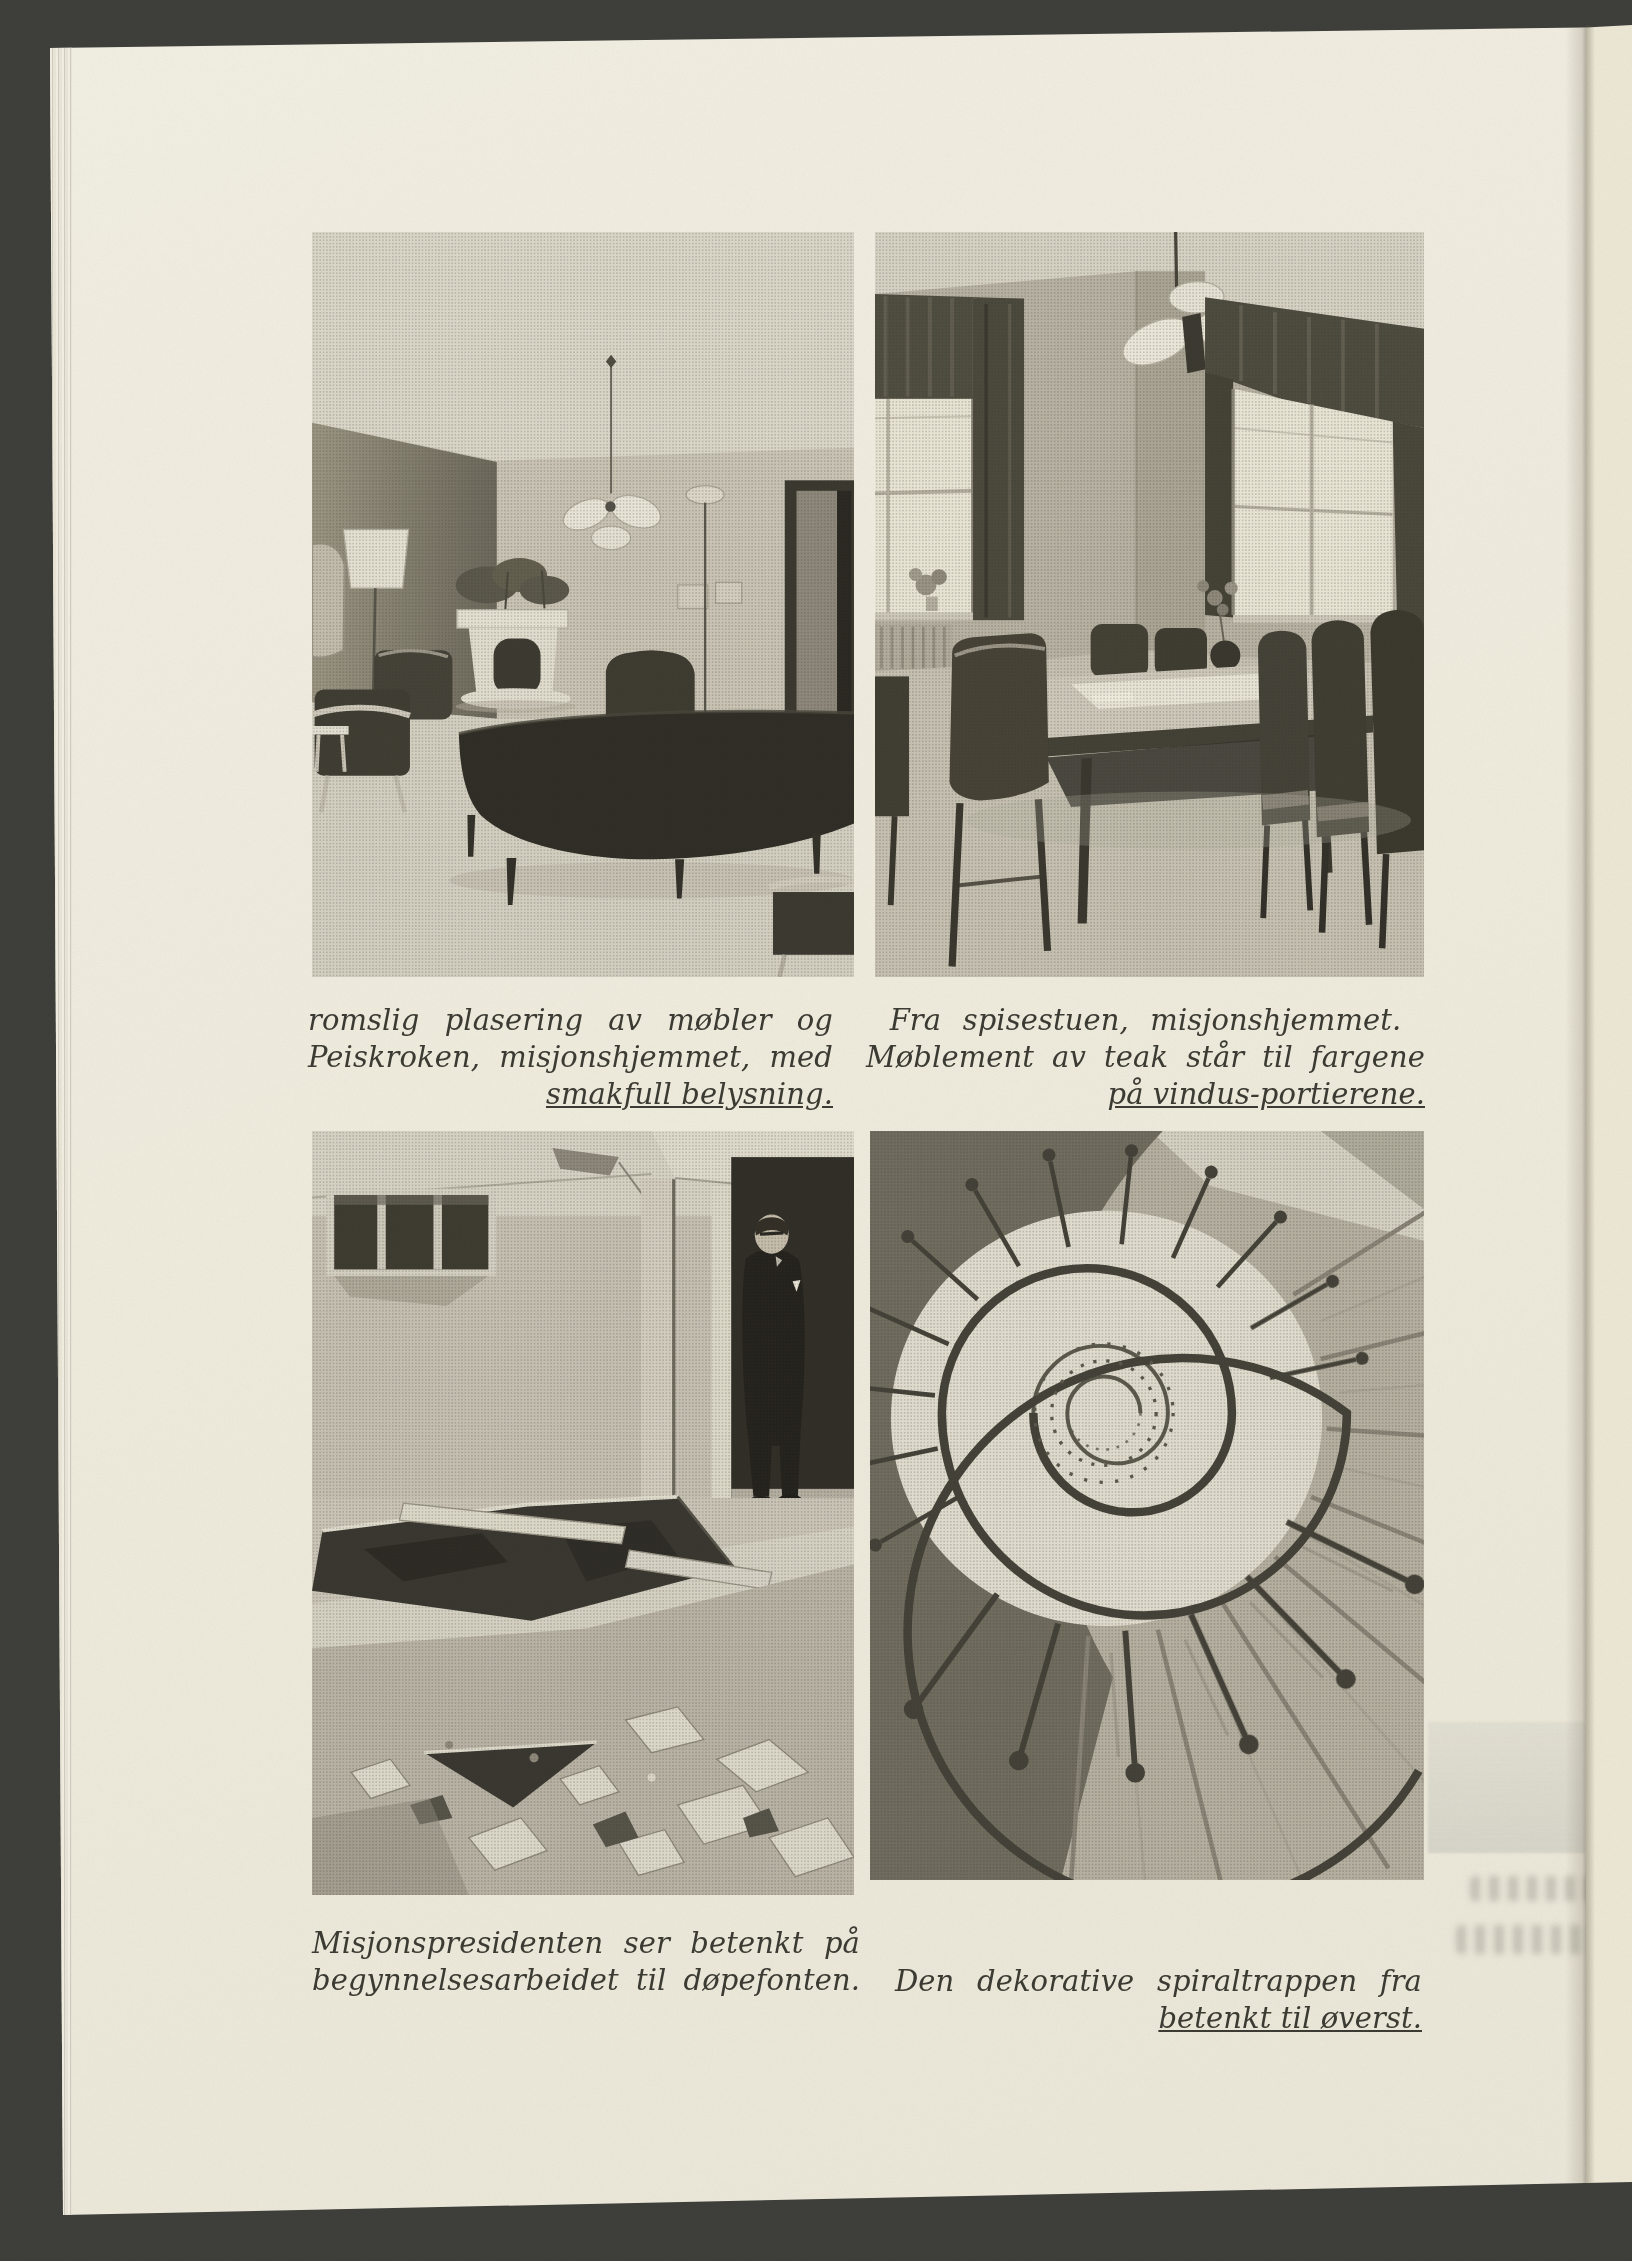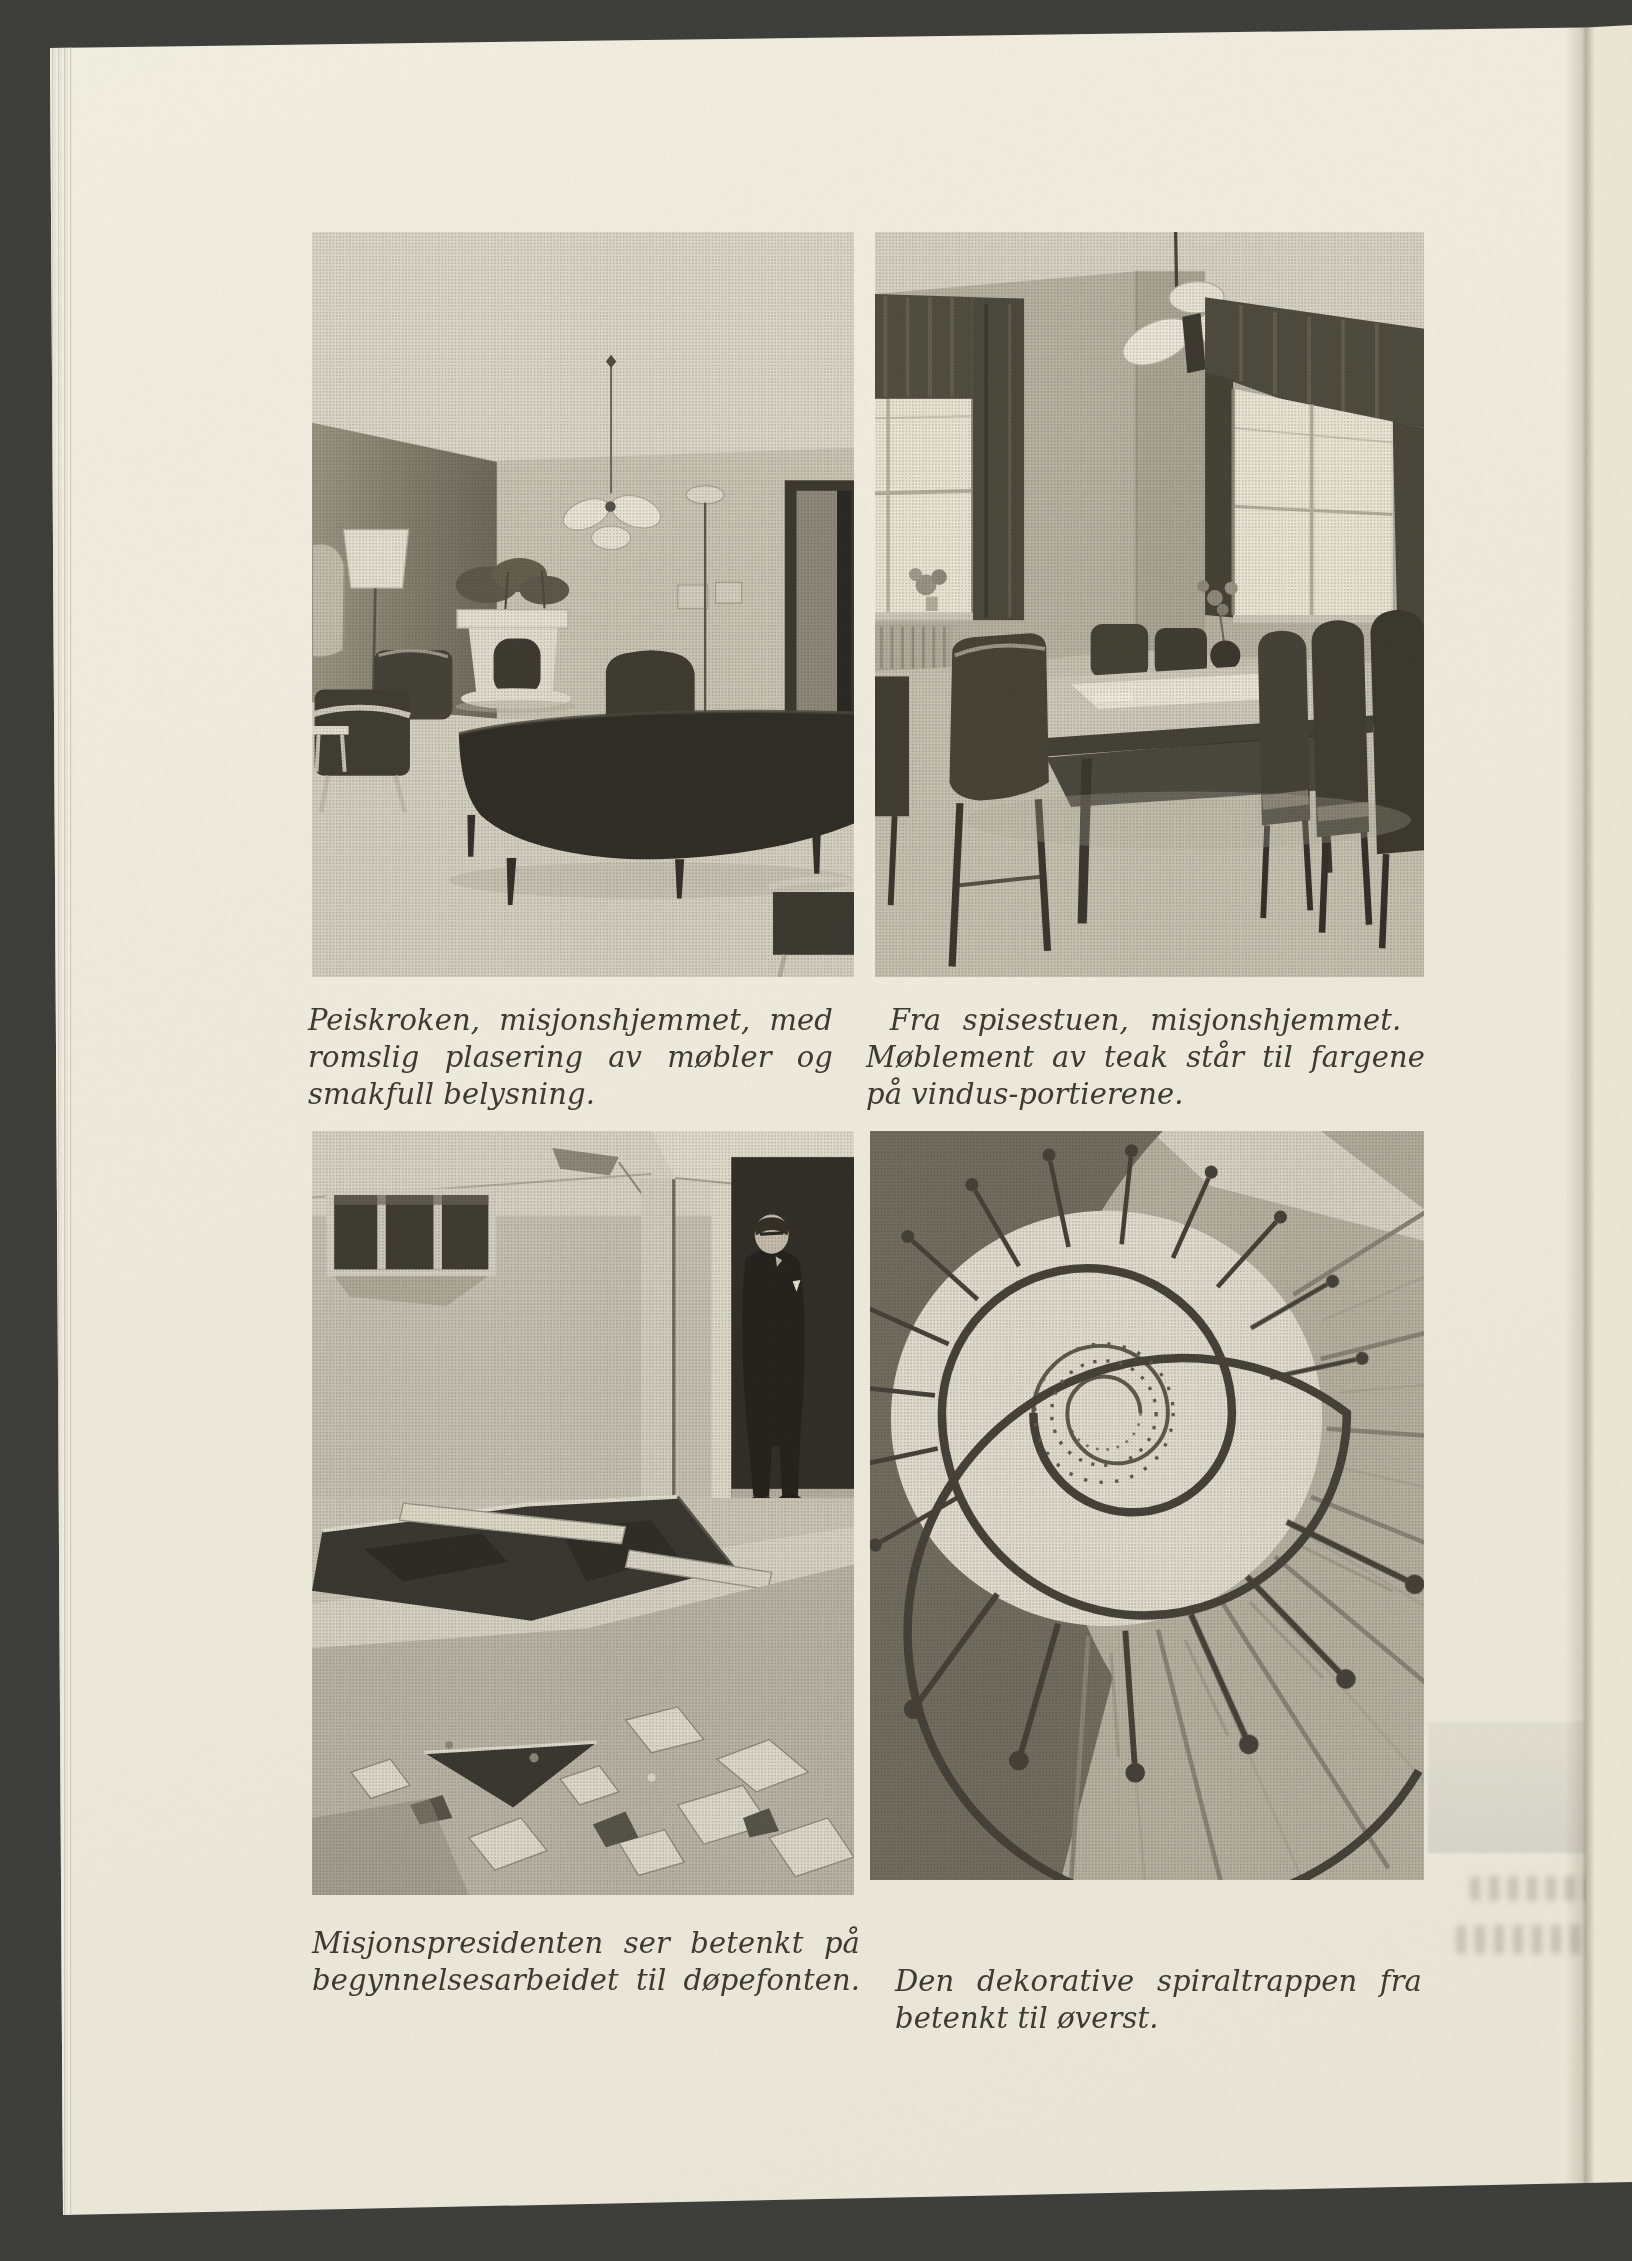--- a/index.html
+++ b/index.html
@@ -52,21 +52,21 @@
   .p4 { left:870px; top:1131px; width:554px; height:749px; }
 
   
   .caption {
     position:absolute; color:#3c3b33;
     font-style:italic; font-size:29px; line-height:37px;
     letter-spacing:0.1px;
   }
   .caption .cl { white-space:nowrap; }
   .cl.j { text-align:justify; text-align-last:justify; }
-  .cl.c { text-align:left; }
+  .cl.c { text-align:right;text-decoration:underline; }
   .cl.cw { text-align:center; word-spacing:.42em; }
   .c1 { left:308px;  top:1002px; width:525px; }
   .c2 { left:866px; top:1002px; width:559px; }
   .c3 { left:312px;  top:1925px; width:548px; }
   .c4 { left:895px; top:1923px; width:527px;margin-top:40px; }
 
   
   .showthrough-block {
     position:absolute; left:1428px; top:1722px; width:157px; height:131px;
     background:linear-gradient(rgba(168,172,168,.14), rgba(158,163,160,.26));
@@ -543,22 +543,22 @@
 
         <g fill="none" stroke="#5c594d">
           <circle cx="358" cy="432" r="80" stroke-width="5" stroke-dasharray="5 15"></circle>
           <circle cx="358" cy="432" r="106" stroke-width="5" stroke-dasharray="5 19"></circle>
           <circle cx="358" cy="432" r="56" stroke-width="4" stroke-dasharray="4 12" opacity=".8"></circle>
         </g>
       </svg>
     </figure>
 
     <div class="caption c1">
+      <div class="cl j">romslig plasering av møbler og</div>
       <div class="cl j">Peiskroken, misjonshjemmet, med</div>
-      <div class="cl j">romslig plasering av møbler og</div>
       <div class="cl c">smakfull belysning.</div>
     </div>
 
     <div class="caption c3">
       <div class="cl j">Misjonspresidenten ser betenkt på</div>
       <div class="cl j">begynnelsesarbeidet til døpefonten.</div>
     </div>
 
     <div class="caption c2">
       <div class="cl cw">Fra spisestuen, misjonshjemmet.</div>

